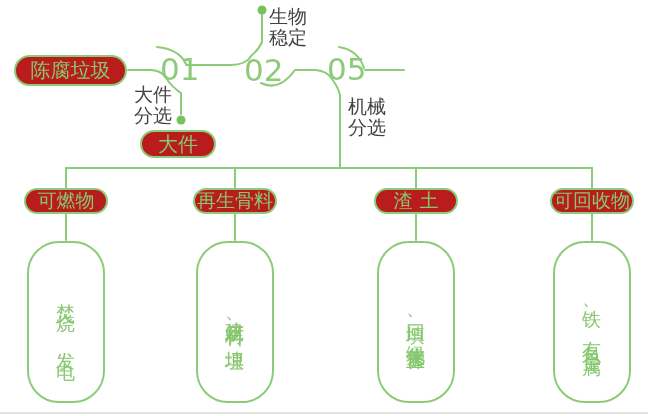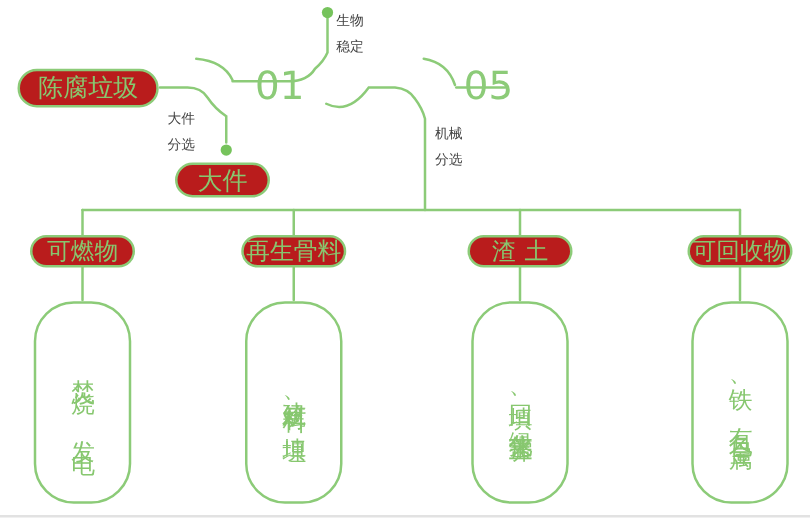--- a/index.html
+++ b/index.html
@@ -11,24 +11,24 @@
     position:absolute;box-sizing:border-box;
     border:2px solid #8ccb78;border-radius:18px;background:#b91c1c;
     color:#87c76f;display:flex;align-items:center;justify-content:center;
     font-size:20px;white-space:nowrap;
   }
   .pill.small{font-size:19px;border-radius:14px;text-align:right;}
   .spaced{letter-spacing:7px;text-indent:7px;}
 
   .stepnum{
     position:absolute;color:#8ccb78;font-size:31px;font-weight:400;
-    white-space:nowrap;line-height:31px;margin-left:44px;
+    white-space:nowrap;line-height:31px;
   }
   .proc-label{
-    position:absolute;color:#424242;font-size:11px;line-height:21px;
+    position:absolute;color:#424242;font-size:19px;line-height:21px;
     white-space:pre-line;
   }
   .result-box{
     position:absolute;box-sizing:border-box;width:78px;height:162px;
     border:2px solid #8ccb78;border-radius:32px;background:#ffffff;
     display:flex;align-items:center;justify-content:center;
   }
   .vtext{
     writing-mode:vertical-rl;text-orientation:upright;
     color:#87c76f;font-size:19px;line-height:1;
@@ -74,20 +74,21 @@
       <path d="M 416 214 V 240"></path>
       <path d="M 592 214 V 240"></path>
     </g>
     <circle cx="262" cy="10" r="4.5" fill="#76c35c"></circle>
     <circle cx="181" cy="120" r="4.5" fill="#76c35c"></circle>
   </svg>
 
   <div class="pill" style="left:14px;top:55px;width:113px;height:31px;">陈腐垃圾</div>
 
   <span class="stepnum" style="left:160px;top:54px;">01</span>
+  <span class="stepnum" style="left:244px;top:55px;">02</span>
   <span class="stepnum" style="left:327px;top:54px;">05</span>
 
   <div class="proc-label" style="left:134px;top:84px;">大件
 分选</div>
   <div class="proc-label" style="left:269px;top:6px;">生物
 稳定</div>
   <div class="proc-label" style="left:348px;top:96px;">机械
 分选</div>
 
   <div class="pill" style="left:140px;top:130px;width:76px;height:28px;">大件</div>

